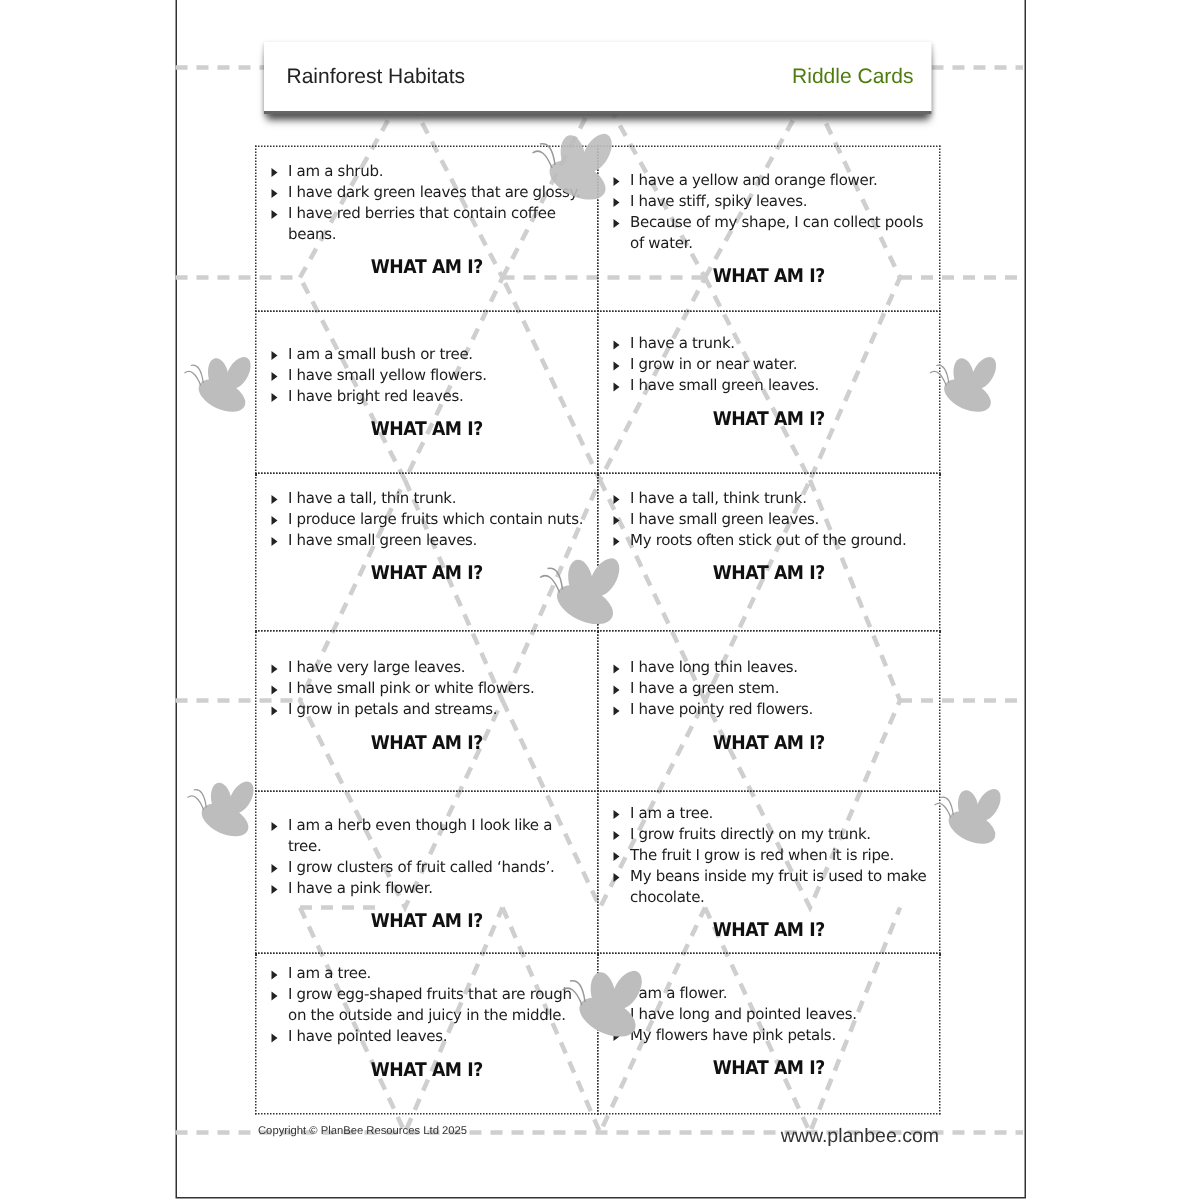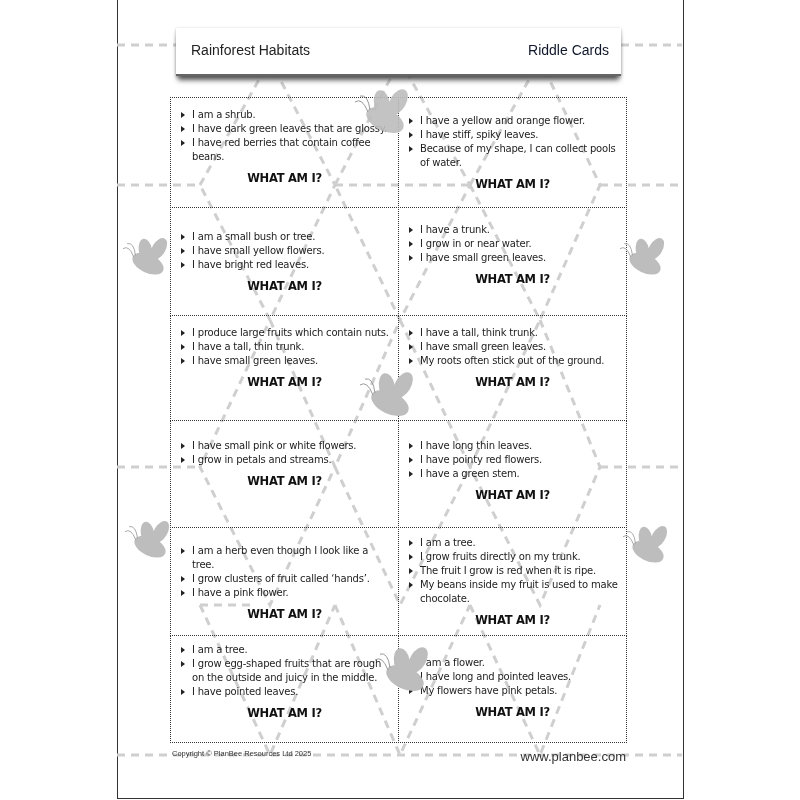--- a/index.html
+++ b/index.html
@@ -2,21 +2,21 @@
 <html><head>
 <meta charset="utf-8">
 <style>
   html, body { margin:0; padding:0; background:#ffffff; }
   body { width:800px; height:800px; position:relative; overflow:hidden; font-family:"DejaVu Sans", sans-serif; }
   .page { position:absolute; left:117px; top:-2px; width:565px; height:799px; border:1px solid #333; background:#fff; overflow:hidden; }
   .bg-lines { position:absolute; left:0; top:0; width:800px; height:800px; pointer-events:none; }
   .header-box { position:absolute; left:176px; top:28px; width:445px; height:46px; background:#fff;
     box-shadow: 0 6px 5px -2px #555, 0 1px 3px rgba(0,0,0,0.3); border-bottom:2px solid #666; }
   .header-left { position:absolute; left:15px; top:14px; font-size:14px; color:#222; font-family:"Liberation Sans", sans-serif; }
-  .header-right { position:absolute; right:12px; top:14px; font-size:14px; color:#0f172a; font-family:"Liberation Sans", sans-serif; }
+  .header-right { position:absolute; right:12px; top:14px; font-size:14px; color:#4d7c0f; font-family:"Liberation Sans", sans-serif; }
   .grid { position:absolute; left:170px; top:97px; width:459px; }
   .row { display:flex; }
   .card { position:relative; width:229px; border:1px dotted #333; margin-right:-1px; margin-bottom:-1px; box-sizing:border-box;
     background:transparent; padding:10px 8px 6px 8px; }
   .card ul { list-style:none; margin:0; padding:0; }
   .card li { position:relative; padding-left:13px; font-size:10px; line-height:14px; color:#1c1c1c; font-family:"DejaVu Sans", sans-serif; letter-spacing:-0.2px; }
   .card li .bullet { position:absolute; left:2px; top:4px; width:0; height:0; border-top:3px solid transparent; border-bottom:3px solid transparent; border-left:4px solid #222; }
   .what { text-align:center; font-family:"DejaVu Sans", sans-serif; font-weight:bold; font-size:12.5px; color:#111; margin-top:6px; letter-spacing:-0.3px; transform:scaleX(0.92); }
   .footer-left { position:absolute; left:172px; top:749px; font-size:7.5px; color:#333; font-family:"Liberation Sans", sans-serif; }
   .footer-right { position:absolute; right:174px; top:749px; font-size:13px; color:#333; font-family:"Liberation Sans", sans-serif; }
@@ -89,49 +89,50 @@
         <li><span class="bullet"></span><span>I grow in or near water.</span></li>
         <li><span class="bullet"></span><span>I have small green leaves.</span></li>
       </ul>
       <div class="what">WHAT AM I?</div>
     </div>
   </div>
 
   <div class="row">
     <div class="card" style="height:106px">
       <ul>
+        <li><span class="bullet"></span><span>I have a tall, thin trunk.</span></li>
         <li><span class="bullet"></span><span>I produce large fruits which contain nuts.</span></li>
-        <li><span class="bullet"></span><span>I have a tall, thin trunk.</span></li>
         <li><span class="bullet"></span><span>I have small green leaves.</span></li>
       </ul>
       <div class="what">WHAT AM I?</div>
     </div>
     <div class="card" style="height:106px">
       <ul>
         <li><span class="bullet"></span><span>I have a tall, think trunk.</span></li>
         <li><span class="bullet"></span><span>I have small green leaves.</span></li>
         <li><span class="bullet"></span><span>My roots often stick out of the ground.</span></li>
       </ul>
       <div class="what">WHAT AM I?</div>
     </div>
   </div>
 
   <div class="row">
     <div class="card" style="height:108px;padding-top:18px">
       <ul>
+        <li><span class="bullet"></span><span>I have very large leaves.</span></li>
         <li><span class="bullet"></span><span>I have small pink or white flowers.</span></li>
         <li><span class="bullet"></span><span>I grow in petals and streams.</span></li>
       </ul>
       <div class="what">WHAT AM I?</div>
     </div>
     <div class="card" style="height:108px;padding-top:18px">
       <ul>
         <li><span class="bullet"></span><span>I have long thin leaves.</span></li>
+        <li><span class="bullet"></span><span>I have a green stem.</span></li>
         <li><span class="bullet"></span><span>I have pointy red flowers.</span></li>
-        <li><span class="bullet"></span><span>I have a green stem.</span></li>
       </ul>
       <div class="what">WHAT AM I?</div>
     </div>
   </div>
 
   <div class="row">
     <div class="card" style="height:109px;padding-top:16px">
       <ul>
         <li><span class="bullet"></span><span>I am a herb even though I look like a tree.</span></li>
         <li><span class="bullet"></span><span>I grow clusters of fruit called ‘hands’.</span></li>

